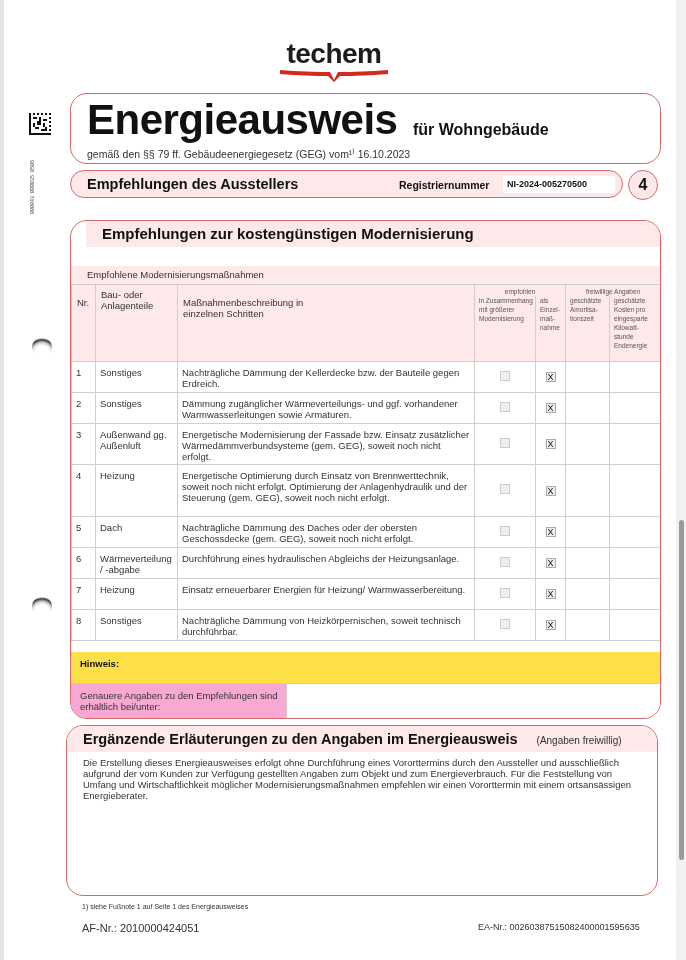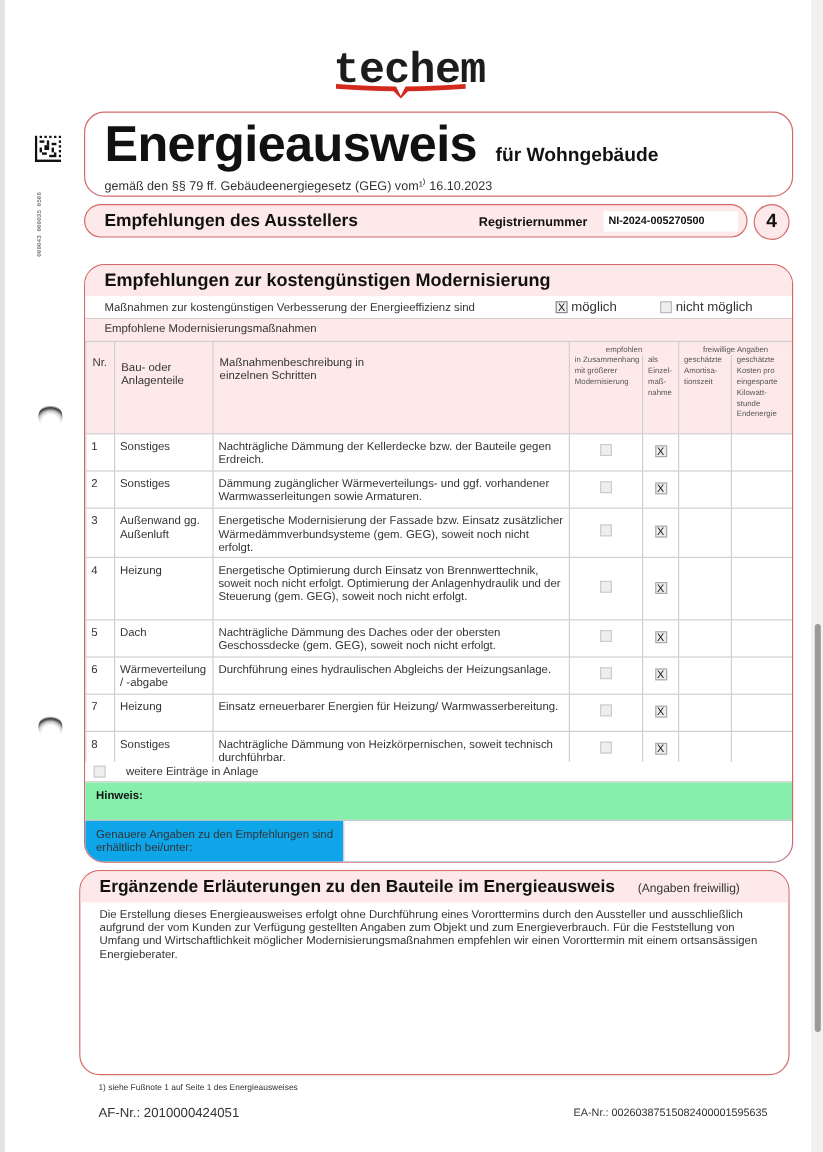--- a/index.html
+++ b/index.html
@@ -3,21 +3,21 @@
 <meta charset="utf-8">
 <style>
   * { box-sizing: border-box; margin: 0; padding: 0; }
   html, body { width: 686px; height: 960px; overflow: hidden; }
   body { background: #ffffff; font-family: "Liberation Sans", sans-serif; color: #1a1a1a; position: relative; }
   .page-shadow-left { position: absolute; left: 0; top: 0; width: 4px; height: 960px; background: #e3e3e3; }
   .scrollbar { position: absolute; left: 679px; top: 520px; width: 5px; height: 340px; background: #9a9a9a; border-radius: 3px; }
   .scroll-track { position: absolute; left: 676px; top: 0; width: 10px; height: 960px; background: #f1f1f1; }
 
   .logo { position: absolute; left: 278px; top: 38px; width: 112px; height: 44px; }
-  .logo-text { position: absolute; left: 0; top: 0; width: 112px; text-align: center; font-family: Liberation Mono, monospace; font-weight: bold; font-size: 36px; color: #1c1c1c; letter-spacing: -0.5px; }
+  .logo-text { position: absolute; left: 0; top: 0; width: 112px; text-align: center; font-family: Liberation Sans, sans-serif; font-weight: bold; font-size: 28px; color: #1c1c1c; letter-spacing: -0.5px; }
   .logo-swoosh { position: absolute; left: 0; top: 30px; }
 
   .datamatrix { position: absolute; left: 29px; top: 113px; width: 22px; height: 22px; }
   .side-code { position: absolute; left: 30px; top: 160px; width: 24px; font-size: 5px; color: #444; writing-mode: vertical-rl; transform: rotate(180deg); font-family: "Liberation Mono", monospace; line-height: 6px; }
 
   .hole { position: absolute; left: 32px; width: 20px; height: 20px; border-radius: 50%; background: radial-gradient(circle at 50% 80%, #ffffff 40%, #cfcfcf 55%, #3a3a3a 70%, #ffffff 80%); }
   .hole1 { top: 337px; }
   .hole2 { top: 596px; }
 
   .box { position: absolute; border: 1.4px solid #d46a6a; border-radius: 17px; background: #fff; }
@@ -26,21 +26,21 @@
   .title-sub { position: absolute; left: 342px; top: 27px; font-size: 16px; font-weight: bold; color: #111; }
   .title-law { position: absolute; left: 16px; top: 53px; font-size: 10.5px; color: #333; text-align: right; }
 
   .ausst-box { left: 70px; top: 170px; width: 553px; height: 28px; background: #fde9e9; }
   .ausst-label { position: absolute; left: 16px; top: 5px; font-size: 14.5px; font-weight: bold; color: #111; }
   .reg-label { position: absolute; left: 328px; top: 8px; font-size: 10.5px; font-weight: bold; color: #111; }
   .reg-value { position: absolute; left: 432px; top: 5px; width: 112px; height: 17px; background: #fff; font-size: 9px; font-weight: bold; padding: 3px 4px; color: #111; }
   .page-num { position: absolute; left: 628px; top: 170px; width: 30px; height: 30px; border: 1.4px solid #d46a6a; border-radius: 50%; background: #fde9e9; text-align: center; font-size: 16px; font-weight: bold; line-height: 27px; color: #111; }
 
   .main-box { left: 70px; top: 220px; width: 591px; height: 499px; background: #fff; overflow: hidden; }
-  .main-head { position: absolute; left: 0; top: 0; width: 100%; height: 26px; background: #fde9e9; }
+  .main-head { position: absolute; left: 15px; top: 0; width: 100%; height: 26px; background: #fde9e9; }
   .main-title { position: absolute; left: 16px; top: 4px; font-size: 15px; font-weight: bold; color: #111; }
   .row-massn { position: absolute; left: 0; top: 26px; width: 100%; height: 19px; background: #fff; border-bottom: 1px solid #d9c9c9; }
   .massn-text { position: absolute; left: 16px; top: 4px; font-size: 9.5px; color: #333; }
   .cb { display: inline-block; width: 10px; height: 10px; border: 1px solid #bbb; background: #eee; vertical-align: middle; font-size: 9px; line-height: 8px; text-align: center; color: #111; }
   .cb.checked { background: #f3f3f3; border-color: #888; }
   .opt-moeglich { position: absolute; left: 392px; top: 3px; font-size: 11px; color: #333; }
   .opt-nicht { position: absolute; left: 479px; top: 3px; font-size: 11px; color: #333; }
   .row-empf { position: absolute; left: 0; top: 45px; width: 100%; height: 20px; background: #fde9e9; border-bottom: 1px solid #d9c9c9; }
   .empf-text { position: absolute; left: 16px; top: 3px; font-size: 9.5px; color: #333; }
 
@@ -56,24 +56,24 @@
   .col-amort { width: 44px; }
   .col-kost { width: 51px; }
   .th-small { font-size: 6.5px !important; line-height: 9px !important; color: #555 !important; }
   .cell-cb { text-align: center !important; vertical-align: middle !important; padding: 0 !important; }
   .cb-x { display: inline-block; width: 10px; height: 10px; border: 1px solid #aaa; background: #eee; font-size: 9px; line-height: 9px; text-align: center; color: #111; }
   .cb-empty { display: inline-block; width: 10px; height: 10px; border: 1px solid #ccc; background: #eee; }
 
   .weitere { position: absolute; left: 0; top: 414px; width: 100%; height: 17px; background: #fff; border-bottom: 1px solid #d9c9c9; }
   .weitere .cb-empty { position: absolute; left: 7px; top: 3px; }
   .weitere-text { position: absolute; left: 34px; top: 3px; font-size: 9.5px; color: #333; }
-  .hinweis { position: absolute; left: 0; top: 431px; width: 100%; height: 32px; background: #86efac; border-bottom: 1px solid #d9c9c9; }
+  .hinweis { position: absolute; left: 0; top: 431px; width: 100%; height: 32px; background: #fde047; border-bottom: 1px solid #d9c9c9; }
   .hinweis-label { position: absolute; left: 9px; top: 6px; font-size: 9.5px; font-weight: bold; color: #111; }
   .hinweis-text { position: absolute; left: 60px; top: 6px; font-size: 9.5px; color: #333; line-height: 11px; }
-  .genauer { position: absolute; left: 0; top: 463px; width: 100%; height: 36px; background: #0ea5e9; text-decoration: underline; }
+  .genauer { position: absolute; left: 0; top: 463px; width: 100%; height: 36px; background: #f9a8d4; text-decoration: underline; }
   .genauer-label { position: absolute; left: 9px; top: 6px; width: 200px; font-size: 9.5px; color: #333; line-height: 11px; }
   .genauer-field { position: absolute; left: 215px; top: 0; width: 374px; height: 36px; background: #fff; border-left: 1px solid #d9c9c9; }
 
   .erg-box { left: 66px; top: 725px; width: 592px; height: 171px; background: #fff; overflow: hidden; }
   .erg-head { position: absolute; left: 0; top: 0; width: 100%; height: 26px; background: #fde9e9; }
   .erg-title { position: absolute; left: 16px; top: 5px; font-size: 14.5px; font-weight: bold; color: #111; }
   .erg-title-small { font-size: 10px; font-weight: normal; color: #333; margin-left: 4px; padding-left: 15px; }
   .erg-text { position: absolute; left: 16px; top: 31px; width: 560px; font-size: 9.5px; color: #333; line-height: 11px; }
 
   .footnote { position: absolute; left: 82px; top: 903px; font-size: 7px; color: #333; }
@@ -134,49 +134,38 @@
   <div class="ausst-label">Empfehlungen des Ausstellers</div>
   <div class="reg-label">Registriernummer</div>
   <div class="reg-value">NI-2024-005270500</div>
 </div>
 <div class="page-num">4</div>
 
 <div class="box main-box">
   <div class="main-head">
     <div class="main-title">Empfehlungen zur kostengünstigen Modernisierung</div>
   </div>
-  <div class="row-massn">
-    <div class="massn-text">Maßnahmen zur kostengünstigen Verbesserung der Energieeffizienz sind</div>
-    <div class="opt-moeglich">
-      <span class="cb checked">X</span>
-      <span>möglich</span>
-    </div>
-    <div class="opt-nicht">
-      <span class="cb"></span>
-      <span>nicht möglich</span>
-    </div>
-  </div>
   <div class="row-empf">
     <div class="empf-text">Empfohlene Modernisierungsmaßnahmen</div>
   </div>
 
   <table class="mt">
     <colgroup>
       <col class="col-nr">
         <col class="col-bau">
         <col class="col-desc">
         <col class="col-zus">
         <col class="col-einz">
         <col class="col-amort">
         <col class="col-kost">
     </colgroup>
     <thead>
       <tr style="height:10px;">
         <th rowspan="2" style="padding:12px 2px 0 5px;">Nr.</th>
-        <th rowspan="2" style="padding:16px 3px 0 5px;">Bau- oder Anlagenteile</th>
+        <th rowspan="2" style="padding:4px 3px 0 5px;">Bau- oder Anlagenteile</th>
         <th rowspan="2" style="padding:12px 3px 0 5px; width:190px;">
             <span style="display:block;width:150px;">Maßnahmenbeschreibung in einzelnen Schritten</span>
           </th>
         <th colspan="2" class="th-small" style="text-align:center; padding:2px 0 0 0; border-bottom:none;">empfohlen</th>
         <th colspan="2" class="th-small" style="text-align:center; padding:2px 0 0 0; border-bottom:none;">freiwillige Angaben</th>
       </tr>
       <tr style="height:65px;">
         <th class="th-small" style="padding:0 2px 0 4px; border-top:none;">in Zusammenhang mit größerer Modernisierung</th>
         <th class="th-small" style="padding:0 2px 0 4px; border-top:none;">als Einzel-maß-nahme</th>
         <th class="th-small" style="padding:0 2px 0 4px; border-top:none;">geschätzte Amortisa-tionszeit</th>
@@ -252,35 +241,31 @@
           <td>Sonstiges</td>
           <td>Nachträgliche Dämmung von Heizkörpernischen, soweit technisch durchführbar.</td>
           <td class="cell-cb"><span class="cb-empty"></span></td>
           <td class="cell-cb"><span class="cb-x">X</span></td>
           <td></td>
           <td></td>
         </tr>
       </tbody>
   </table>
 
-  <div class="weitere">
-    <span class="cb-empty"></span>
-    <span class="weitere-text">weitere Einträge in Anlage</span>
-  </div>
   <div class="hinweis">
     <span class="hinweis-label">Hinweis:</span>
   </div>
   <div class="genauer">
     <div class="genauer-label">Genauere Angaben zu den Empfehlungen sind erhältlich bei/unter:</div>
     <div class="genauer-field"></div>
   </div>
 </div>
 
 <div class="box erg-box">
   <div class="erg-head">
-    <div class="erg-title"><span>Ergänzende Erläuterungen zu den Bauteile im Energieausweis</span><span class="erg-title-small">(Angaben freiwillig)</span></div>
+    <div class="erg-title"><span>Ergänzende Erläuterungen zu den Angaben im Energieausweis</span><span class="erg-title-small">(Angaben freiwillig)</span></div>
   </div>
   <div class="erg-text">Die Erstellung dieses Energieausweises erfolgt ohne Durchführung eines Vororttermins durch den Aussteller und ausschließlich aufgrund der vom Kunden zur Verfügung gestellten Angaben zum Objekt und zum Energieverbrauch. Für die Feststellung von Umfang und Wirtschaftlichkeit möglicher Modernisierungsmaßnahmen empfehlen wir einen Vororttermin mit einem ortsansässigen Energieberater.</div>
 </div>
 
 <div class="footnote">1) siehe Fußnote 1 auf Seite 1 des Energieausweises</div>
 <div class="af-nr">AF-Nr.: 2010000424051</div>
 <div class="ea-nr">EA-Nr.: 00260387515082400001595635</div>
 
 </body></html>

